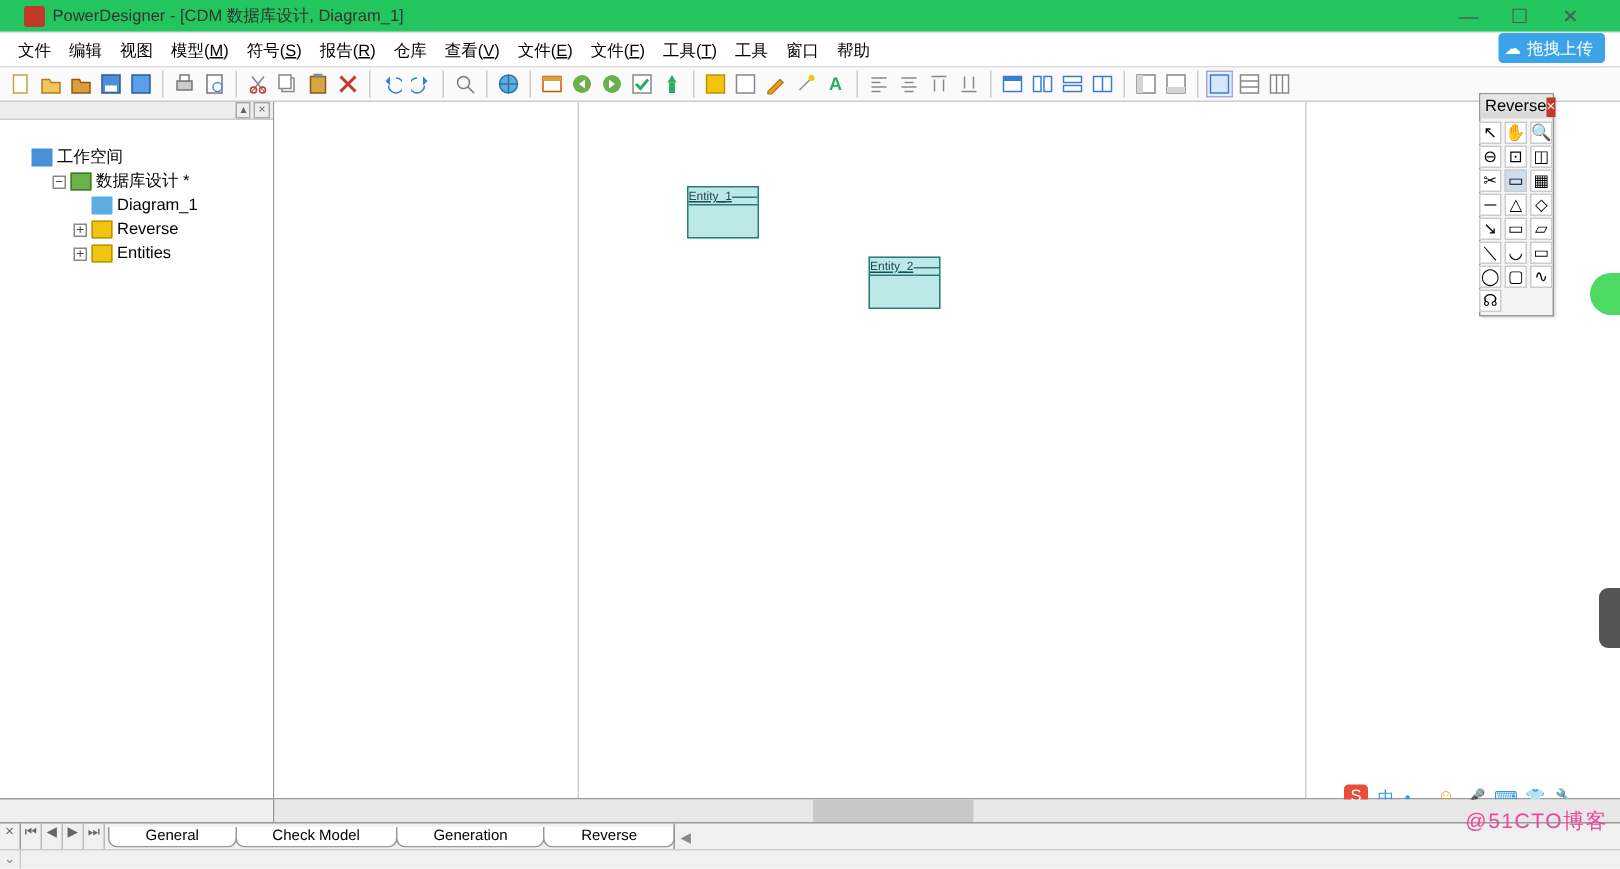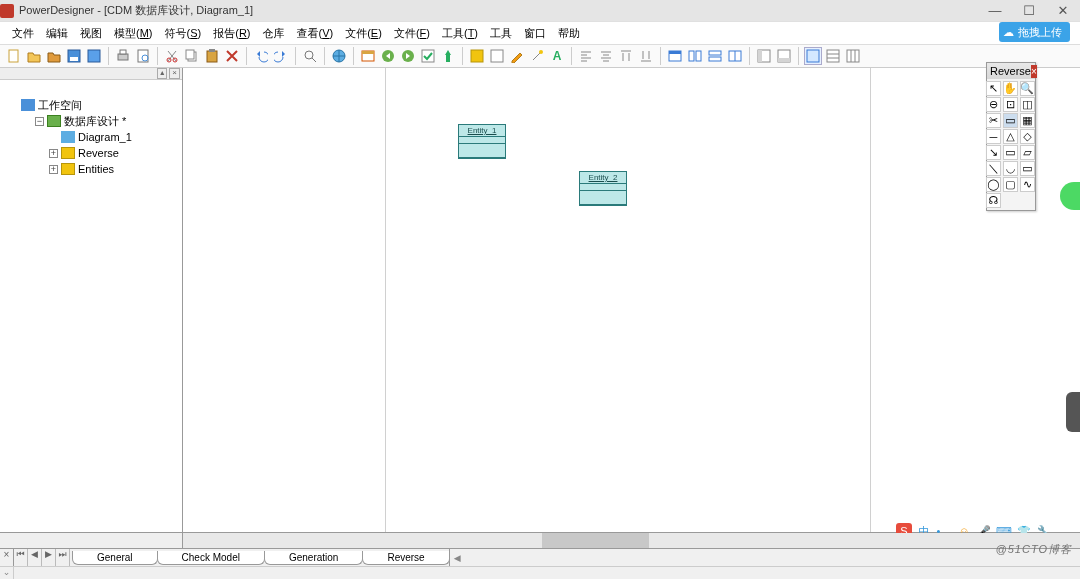--- a/index.html
+++ b/index.html
@@ -1,18 +1,18 @@
 <!DOCTYPE html>
 <html><head>
 <meta charset="utf-8">
 <style>
 * { box-sizing: border-box; margin: 0; padding: 0; font-family: "Microsoft YaHei", Tahoma, sans-serif; font-size: 11px; }
 body { width: 1080px; height: 579px; background: #fff; overflow: hidden; position: relative; }
 
-.titlebar { height: 22px; background: #e5e5e5; display: flex; align-items: center; padding: 0 0; border-bottom: 1px solid #e0e0e0; }
+.titlebar { height: 22px; background: #22c55e; display: flex; align-items: center; padding: 0 16px; border-bottom: 1px solid #e0e0e0; }
 .titlebar .app-icon { width: 14px; height: 14px; background: #c0392b; margin-right: 5px; border-radius: 2px; }
 .titlebar .title { flex: 1; color: #333; }
 .titlebar .winctl { display: flex; gap: 0; }
 .titlebar .winctl div { width: 34px; height: 20px; display: flex; align-items: center; justify-content: center; color: #555; font-size: 13px; }
 
 .menubar { height: 22px; display: flex; align-items: center; padding: 0 6px; gap: 2px; position: relative; }
 .menubar .mi { padding: 2px 6px; color: #000; }
 .menubar .mi u { text-decoration: underline; }
 .menubar .upload-badge { position: absolute; right: 10px; top: 0px; height: 20px; background: #3ba3e8; color: #fff; border-radius: 3px; padding: 0 8px 0 4px; display: flex; align-items: center; gap: 4px; font-size: 11px; }
 
@@ -37,21 +37,21 @@
 .tree .model-icon { background: #6ab04c; border:1px solid #3c8020;}
 .tree .diag-icon { background: #5dade2; }
 .tree .folder-icon { background: #f1c40f; border:1px solid #b7950b;}
 .side-tabs { height: 22px; border-top: 1px solid #999; display: flex; align-items: flex-end; padding: 0 4px; gap: 4px; background:#f5f5f5;}
 .side-tabs .stab { padding: 2px 6px; border: 1px solid #999; border-bottom: none; background: #fff; display: flex; align-items: center; gap: 3px; font-size:11px;}
 .side-tabs .stab .sicon{width:12px;height:12px;}
 
 .canvas-wrap { flex: 1; position: relative; background: #fff; }
 .canvas { position: absolute; inset: 0; background: #fff; }
 .guide-v { position: absolute; top: 0; bottom: 0; width: 1px; background: #d0d0d0; }
-.entity { position: absolute; background: #bde8e8; border: 1px solid #2a7a7a; width: 48px; height: 35px; display: flex; flex-direction: column; }
+.entity { position: absolute; background: #bde8e8; border: 1px solid #2a7a7a; width: 48px; height: 35px; display: flex; }
 .entity .eh { height: 12px; border-bottom: 1px solid #2a7a7a; text-align: center; font-size: 8px; line-height: 12px; color: #1a4d4d; text-decoration: underline; }
 .entity .eb { flex:1; border-top:1px solid #2a7a7a; border-bottom:1px solid #2a7a7a; margin-top: 6px; height: 6px;}
 
 .palette { position: absolute; top: 62px; right: 44px; width: 50px; background: #f4f4f4; border: 1px solid #999; box-shadow: 1px 1px 2px rgba(0,0,0,.2); }
 .palette .phead { height: 16px; background: linear-gradient(#e8e8e8,#d8d8d8); display: flex; align-items: center; padding: 0 3px; font-size: 10px; }
 .palette .phead .pt { flex: 1; }
 .palette .phead .pc { width: 13px; height: 13px; background: #c0392b; color: #fff; display: flex; align-items: center; justify-content: center; font-size: 10px; }
 .palette .pbody { display: grid; grid-template-columns: repeat(3, 16px); gap: 1px; padding: 2px; justify-content: center; }
 .palette .pb { width: 15px; height: 15px; background: #fff; border: 1px solid #ccc; display: flex; align-items: center; justify-content: center; }
 
@@ -63,21 +63,21 @@
 .hscroll .thumb { position: absolute; height: 100%; background: #c8c8c8; }
 
 .bottom-tabs-row { height: 18px; display: flex; border-top: 1px solid #999; background: #f0f0f0; }
 .bottom-tabs-row .close-x { width: 14px; border-right: 1px solid #999; font-size: 10px; text-align: center; color:#666;}
 .bottom-tabs-row .btabs { display: flex; align-items: center; padding-left: 2px; }
 .bottom-tabs-row .nav-arrows { display:flex; }
 .bottom-tabs-row .nav-arrows span{width:14px;border-right:1px solid #bbb; text-align:center; font-size:9px; color:#666;}
 .bottom-tabs-row .btab { padding: 1px 24px; border: 1px solid #999; border-top: none; border-radius: 0 0 6px 6px; margin-right: -1px; background: #fff; font-size: 10px; }
 .bottom-tabs-row .right-half { flex:1; border-left:1px solid #999; display:flex; align-items:center; padding-left:4px;}
 .bottom-tabs-row .right-half span{font-size:9px;color:#888;}
-.watermark { position: absolute; right: 8px; bottom: 22px; color: #737373; font-size: 11px; font-style: italic; letter-spacing: 1px;}
+.watermark { position: absolute; right: 8px; bottom: 22px; color: #ec4899; font-size: 14px; letter-spacing: 1px;}
 
 .tray-icons { position: absolute; right: 28px; bottom: 40px; display: flex; gap: 4px; align-items: center; }
 .tray-icons .ti { width: 16px; height: 16px; border-radius: 3px; display:flex;align-items:center;justify-content:center;font-size:11px;color:#fff;}
 </style>
 </head>
 <body>
 
 <div class="titlebar">
   <div class="app-icon"></div>
   <div class="title">PowerDesigner - [CDM 数据库设计, Diagram_1]</div>

